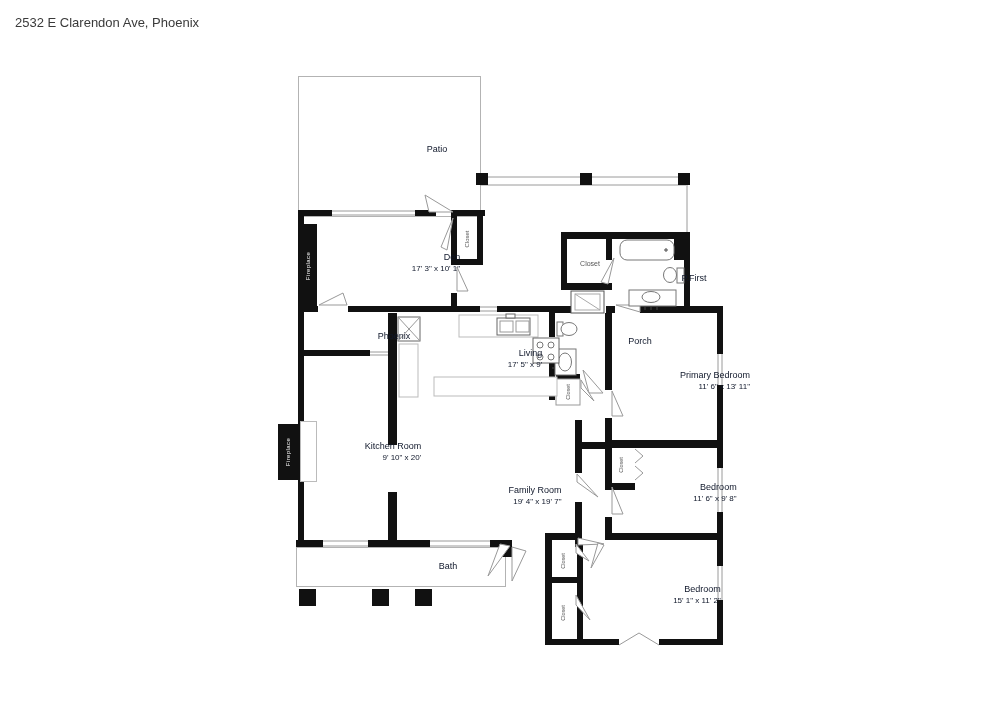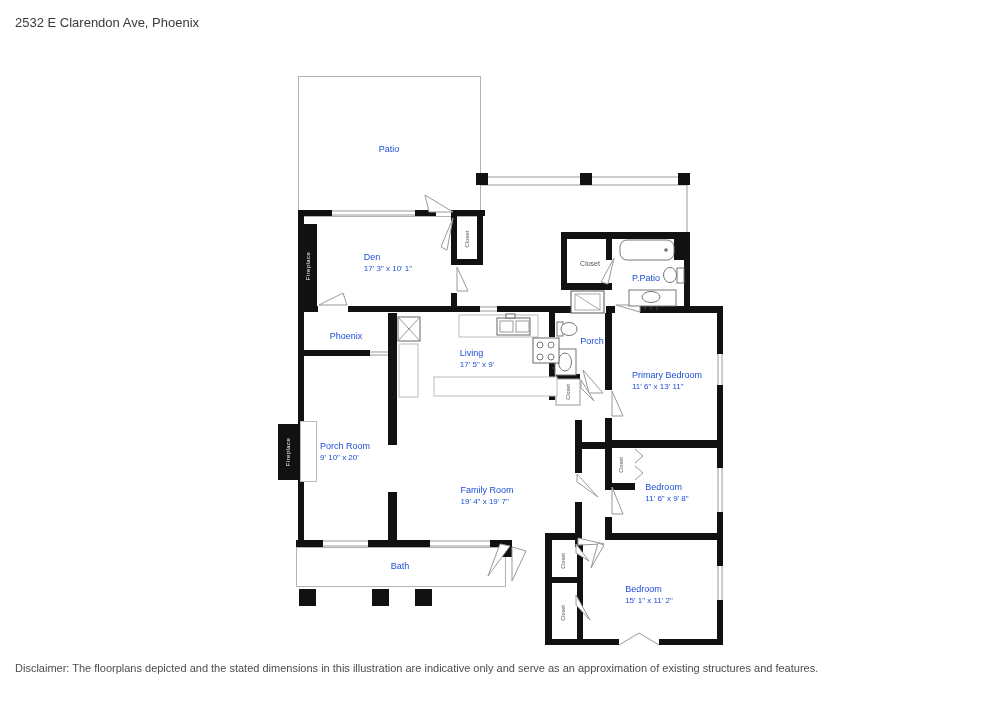--- a/index.html
+++ b/index.html
@@ -1,21 +1,21 @@
 <!DOCTYPE html>
 <html><head>
 <meta charset="utf-8">
 <style>
   html,body{margin:0;padding:0;background:#fff;}
   .page{position:relative;width:1000px;height:707px;background:#ffffff;overflow:hidden;
         font-family:"Liberation Sans",sans-serif;}
   .header{position:absolute;left:15px;top:14px;color:#3a3a3a;font-size:13px;line-height:18px;}
   .plan-svg{position:absolute;left:0;top:0;}
-  .room-label{position:absolute;transform:translate(-50%,-50%);text-align:left;
-              color:#1d4ed8;white-space:nowrap;}
+  .room-label{position:absolute;transform:translate(-50%,-50%);text-align:right;
+              color:#0f172a;white-space:nowrap;margin-left:48px;}
   .rname{font-size:9px;line-height:12px;}
   .rdims{font-size:8px;line-height:12px;}
   .hlabel{position:absolute;transform:translate(-50%,-50%);font-size:7px;color:#555;white-space:nowrap;}
   .vlabel{position:absolute;transform:translate(-50%,-50%) rotate(-90deg);font-size:6px;
           color:#555;white-space:nowrap;}
   .vlabel.v5{font-size:5.5px;}
   .vlabel.fp{color:#ffffff;font-size:6px;letter-spacing:.4px;}
   .disclaimer{position:absolute;left:15px;color:#4d4d4d;font-size:11px;white-space:nowrap;}
 </style>
 </head>
@@ -155,21 +155,21 @@
     <div class="rdims">17' 3" x 10' 1"</div>
   </div>
   <div class="room-label" style="left:346px;top:336px">
     <div class="rname">Phoenix</div>
   </div>
   <div class="room-label" style="left:477px;top:359px">
     <div class="rname">Living</div>
     <div class="rdims">17' 5" x 9'</div>
   </div>
   <div class="room-label" style="left:345px;top:452px">
-    <div class="rname">Porch Room</div>
+    <div class="rname">Kitchen Room</div>
     <div class="rdims">9' 10" x 20'</div>
   </div>
   <div class="room-label" style="left:487px;top:496px">
     <div class="rname">Family Room</div>
     <div class="rdims">19' 4" x 19' 7"</div>
   </div>
   <div class="room-label" style="left:667px;top:381px">
     <div class="rname">Primary Bedroom</div>
     <div class="rdims">11' 6" x 13' 11"</div>
   </div>
@@ -178,30 +178,29 @@
     <div class="rdims">11' 6" x 9' 8"</div>
   </div>
   <div class="room-label" style="left:649px;top:595px">
     <div class="rname">Bedroom</div>
     <div class="rdims">15' 1" x 11' 2"</div>
   </div>
   <div class="room-label" style="left:592px;top:341px">
     <div class="rname">Porch</div>
   </div>
   <div class="room-label" style="left:646px;top:278px">
-    <div class="rname">P.Patio</div>
+    <div class="rname">P.First</div>
   </div>
   <div class="room-label" style="left:400px;top:566px">
     <div class="rname">Bath</div>
   </div>
 
   <div class="vlabel fp" style="left:308px;top:266px">Fireplace</div>
   <div class="vlabel fp" style="left:288px;top:452px">Fireplace</div>
   <div class="vlabel" style="left:467px;top:239px">Closet</div>
   <div class="hlabel" style="left:590px;top:263px">Closet</div>
   <div class="vlabel v5" style="left:568px;top:392px">Closet</div>
   <div class="vlabel v5" style="left:621px;top:465px">Closet</div>
   <div class="vlabel v5" style="left:563px;top:561px">Closet</div>
   <div class="vlabel v5" style="left:563px;top:613px">Closet</div>
 
-  <div class="disclaimer" style="top:662px">Disclaimer: The floorplans depicted and the stated dimensions in this illustration are indicative only and serve as an approximation of existing structures and features.</div>
 
 </div>
 
 </body></html>

